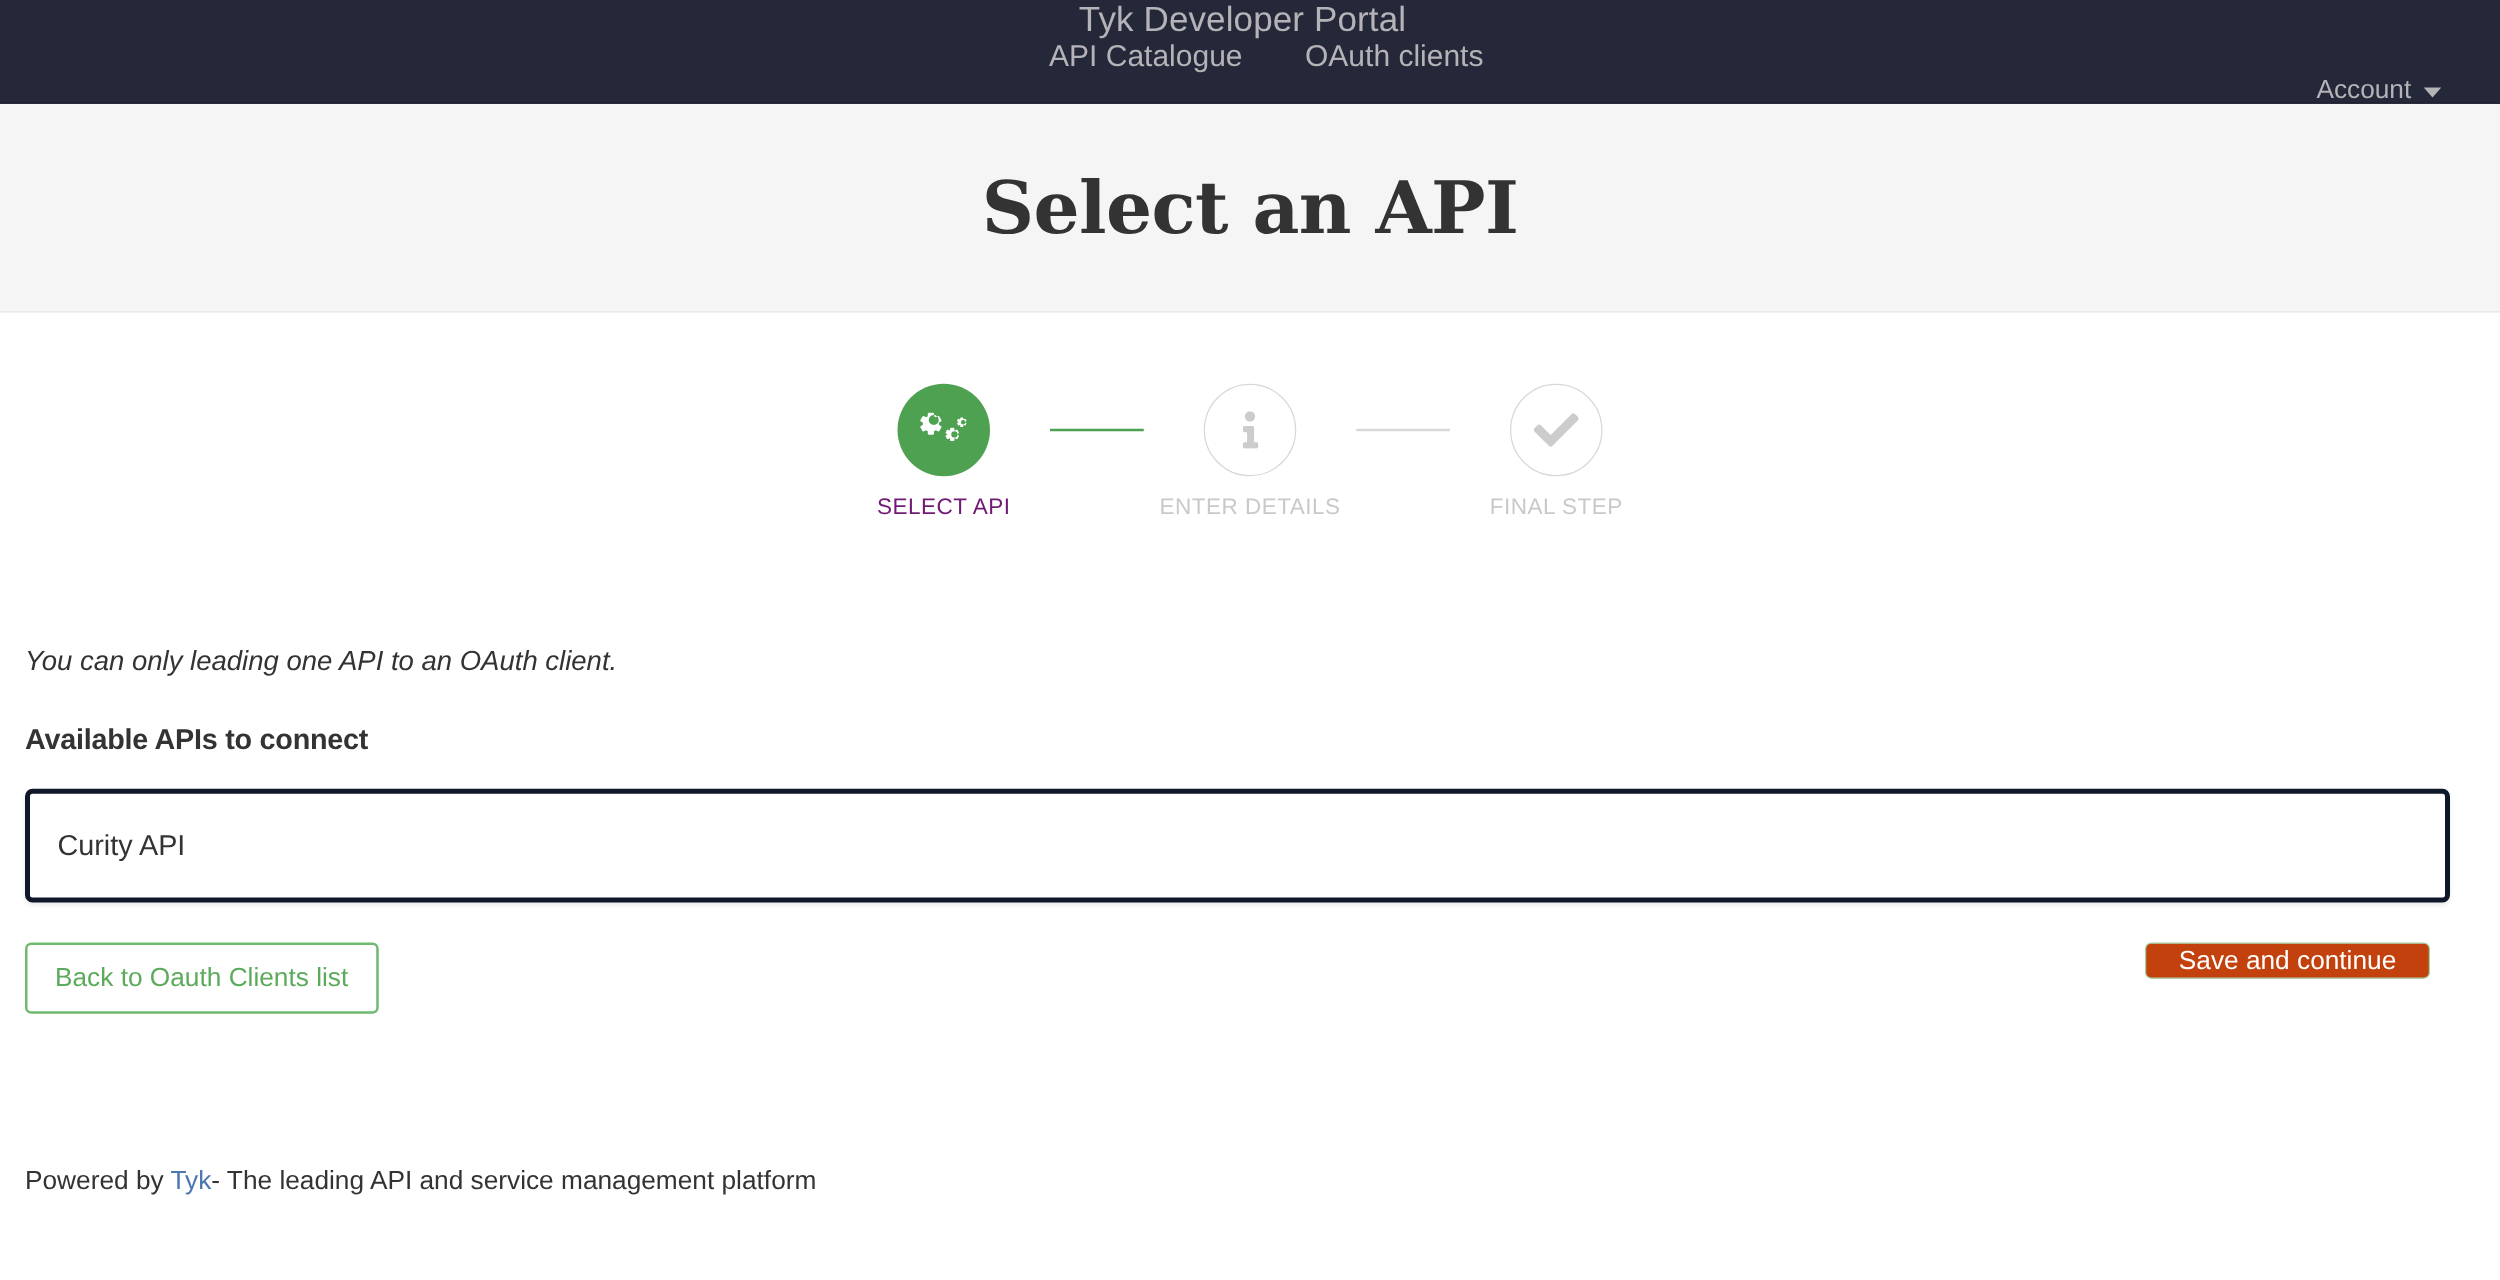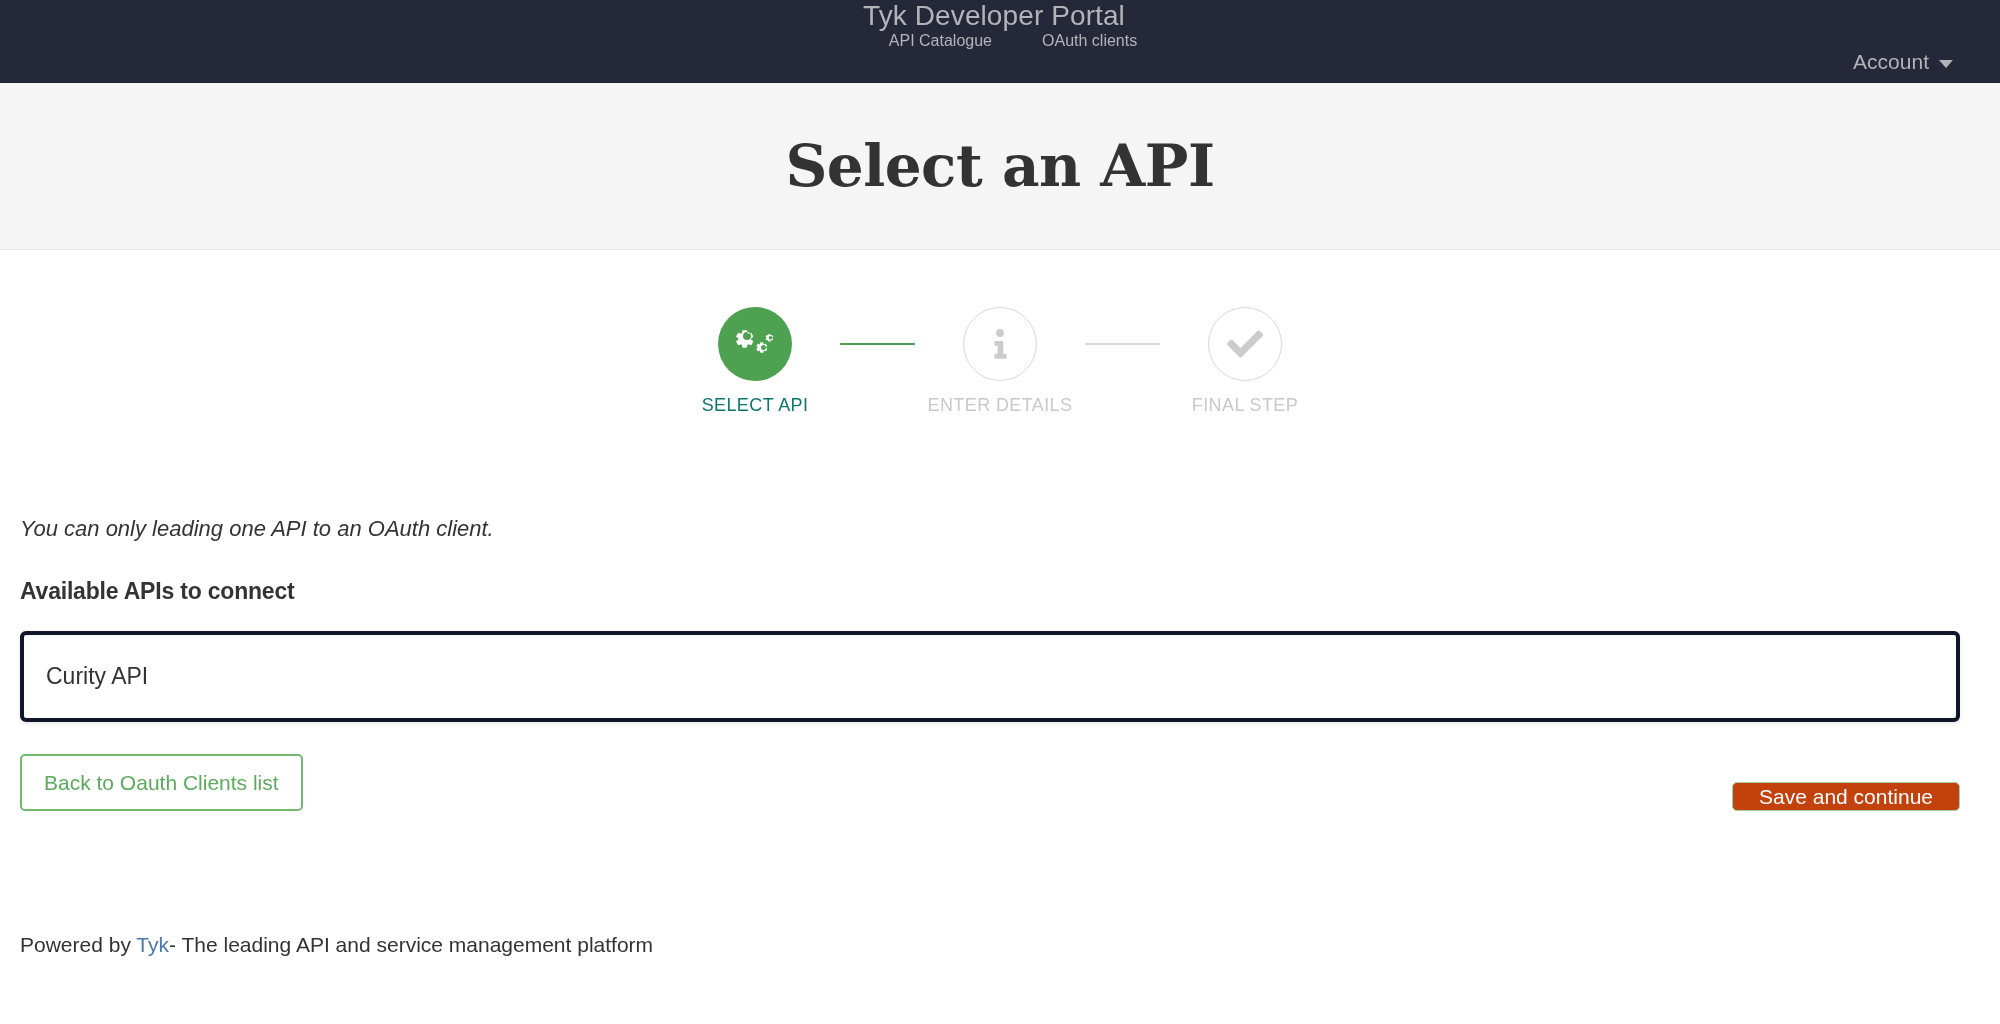--- a/index.html
+++ b/index.html
@@ -36,21 +36,21 @@
     white-space: nowrap;
     cursor: pointer;
   }
   .nav-links {
     display: flex;
     align-items: center;
     margin-left: 26px;
   }
   .nav-link {
     color: #b3b3b8;
-    font-size: 16px;
+    font-size: 24px;
     font-weight: 400;
     padding: 0 25px;
     white-space: nowrap;
     cursor: pointer;
     text-decoration: none;
   }
   .nav-right {
     margin-left: auto;
     display: flex;
     align-items: center;
@@ -123,21 +123,21 @@
     background: #ffffff;
     border: 1.5px solid #d8d8d8;
   }
   .step-label {
     margin-top: 14px;
     font-size: 18px;
     letter-spacing: 0.4px;
     white-space: nowrap;
     text-transform: uppercase;
   }
-  .step-label.active { color: #0f766e; }
+  .step-label.active { color: #701a75; }
   .step-label.inactive { color: #c9c9c9; }
   .connector {
     width: 75px;
     height: 2px;
     margin-top: 36px;
   }
   .connector.done { background: #4EA150; }
   .connector.todo { background: #d8d8d8; }
 
   
@@ -169,24 +169,24 @@
   .api-item {
     padding: 28px 22px;
     font-size: 23px;
     color: #333333;
     cursor: pointer;
   }
 
   
   .actions {
     display: flex;
-    align-items: flex-end;
+    align-items: flex-start;
     justify-content: space-between;
     margin-top: 32px;
-    margin-right: 20px;
+    margin-right: 36px;
   }
   .btn {
     font-family: "Liberation Sans", sans-serif;
     font-size: 21px;
     border-radius: 5px;
     cursor: pointer;
     line-height: 1;
   }
   .btn-outline {
     background: #ffffff;

